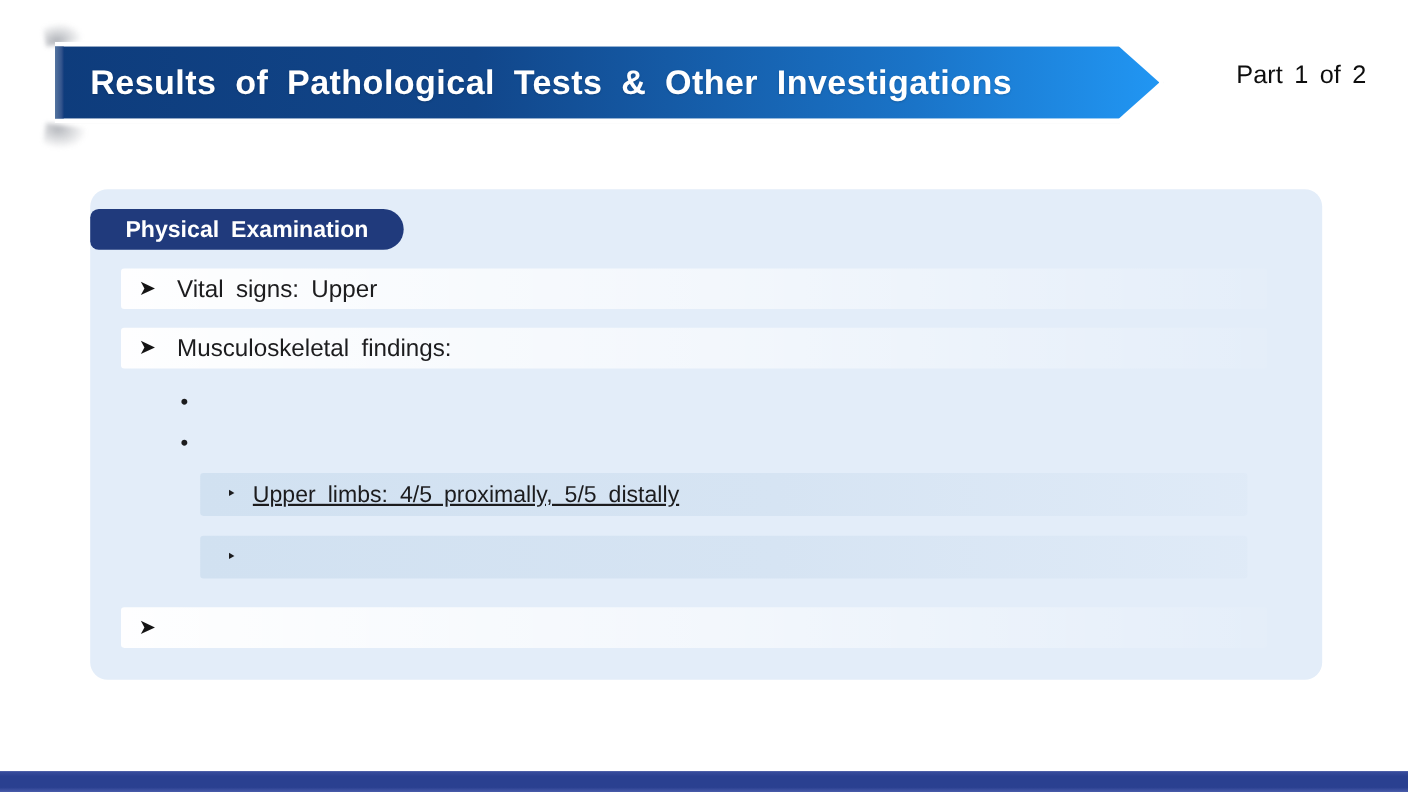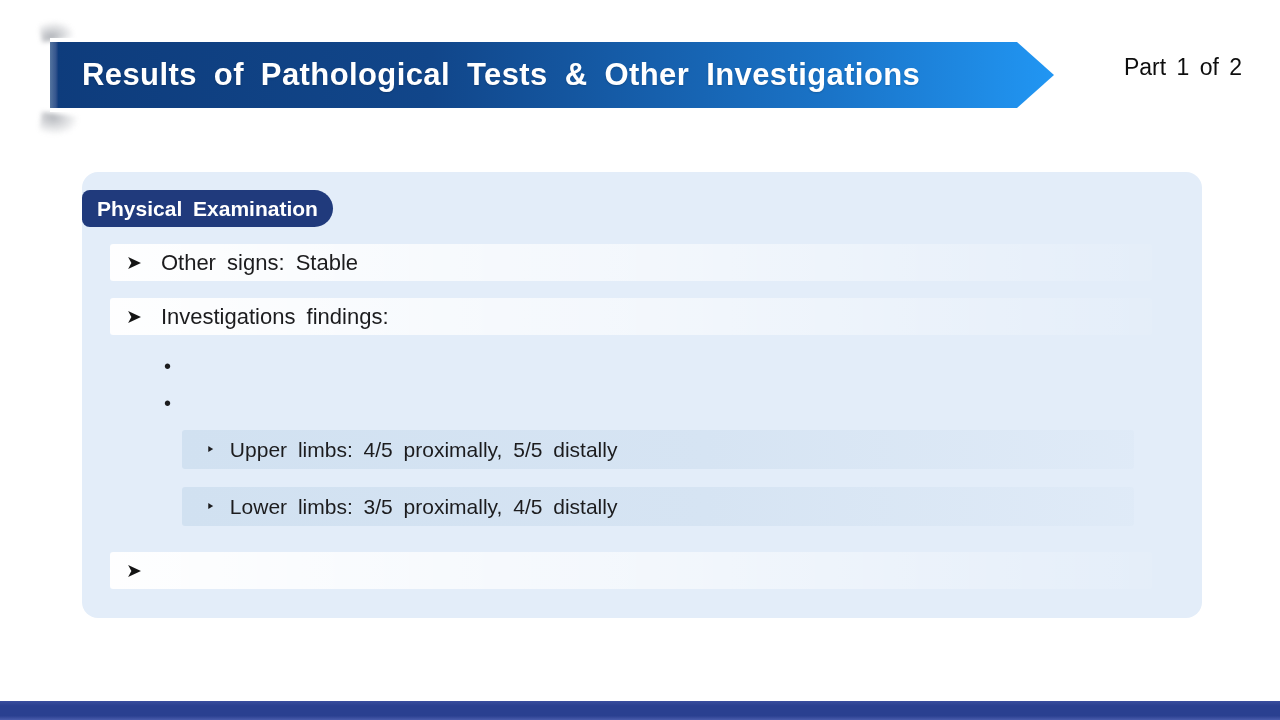--- a/index.html
+++ b/index.html
@@ -76,21 +76,21 @@
     position: absolute;
     left: 82px; top: 172px;
     width: 1120px; height: 446px;
     background: #e3edf9;
     border-radius: 16px;
   }
   .badge {
     position: absolute;
     left: 0; top: 18px;
     height: 37px;
-    padding: 0 15px;
+    padding: 0 32px;
     display: flex; align-items: center;
     background: #203a7c;
     border-radius: 8px 19px 19px 8px;
     color: #ffffff;
     font-size: 21px;
     font-weight: bold;
     word-spacing: 5px;
     white-space: nowrap;
   }
 
@@ -145,20 +145,21 @@
     padding-left: 24px;
     background: linear-gradient(90deg, #d1e1f1 0%, #d6e4f3 55%, rgba(214,228,243,0.28) 100%);
     border-radius: 3px;
   }
   .tri-row .bullet { font-size: 15px; color: #1c1c1e; line-height: 1; }
   .tri-row .txt {
     font-size: 21px;
     color: #1c1c1e;
     word-spacing: 5px;
     white-space: nowrap;
+    text-decoration: underline;
   }
   .tri-upper { top: 258px; }
   .tri-lower { top: 315px; }
 
   
   .footer-bar {
     position: absolute;
     left: 0; top: 701px;
     width: 1280px; height: 19px;
     background: linear-gradient(180deg, #3a4e9e 0%, #2a4090 25%, #2a4090 78%, #4a5cab 100%);
@@ -180,44 +181,43 @@
   </div>
 
   <div class="part-label">Part 1 of 2</div>
 
   <div class="card">
 
     <div class="badge">Physical Examination</div>
 
     <div class="arrow-row row-vital">
       <span class="bullet">➤</span>
-      <span class="txt">Other signs: Stable</span>
+      <span class="txt">Vital signs: Upper</span>
     </div>
 
     <div class="arrow-row row-musc">
       <span class="bullet">➤</span>
-      <span class="txt">Investigations findings:</span>
+      <span class="txt">Musculoskeletal findings:</span>
     </div>
 
     <div class="dot-line dot-weakness">
       <span class="bullet">•</span>
     </div>
 
     <div class="dot-line dot-grading">
       <span class="bullet">•</span>
     </div>
 
     <div class="tri-row tri-upper">
       <span class="bullet">‣</span>
       <span class="txt">Upper limbs: 4/5 proximally, 5/5 distally</span>
     </div>
 
     <div class="tri-row tri-lower">
       <span class="bullet">‣</span>
-      <span class="txt">Lower limbs: 3/5 proximally, 4/5 distally</span>
     </div>
 
     <div class="arrow-row row-tone">
       <span class="bullet">➤</span>
     </div>
 
   </div>
 
   <div class="footer-bar"></div>
 

